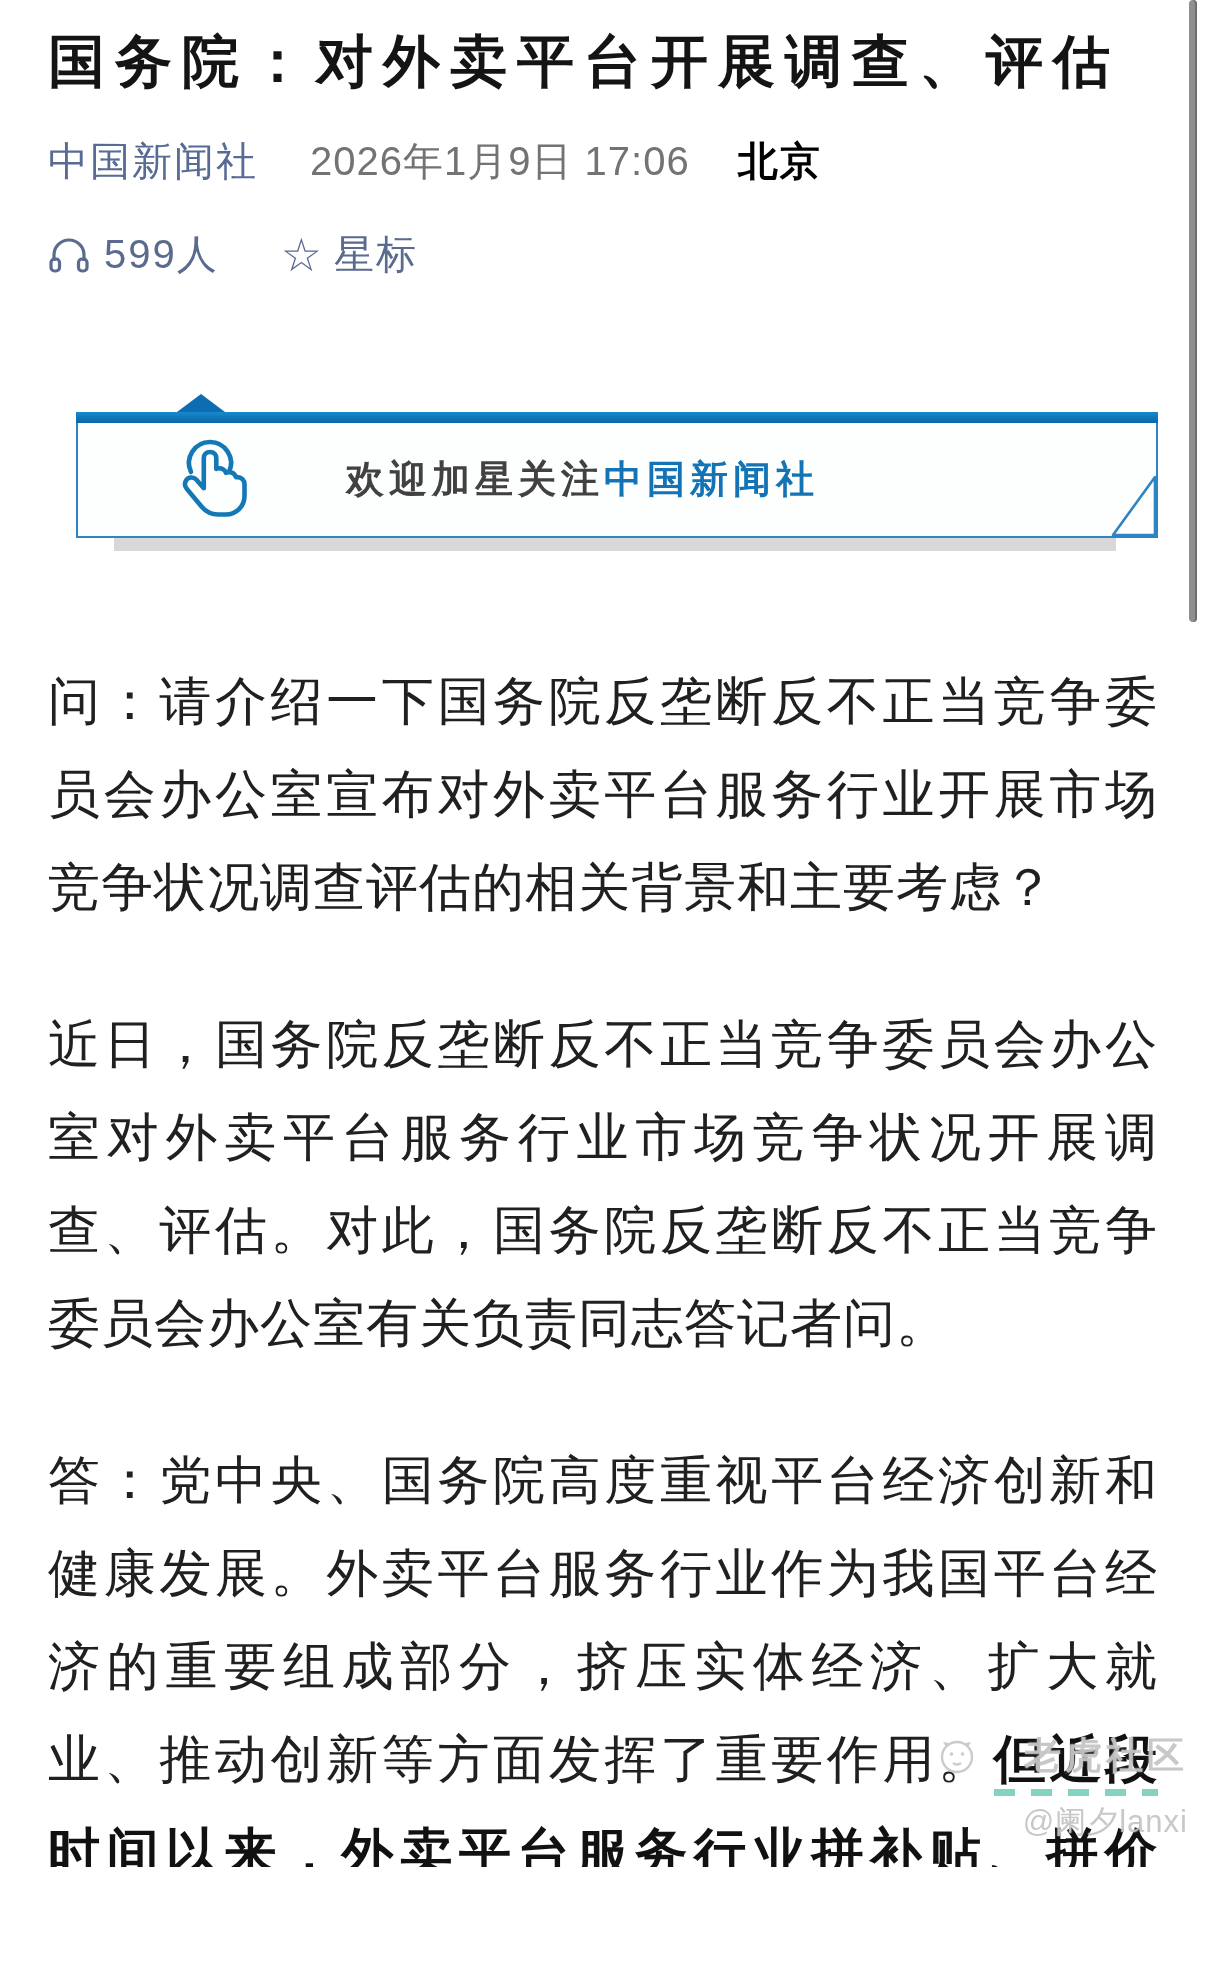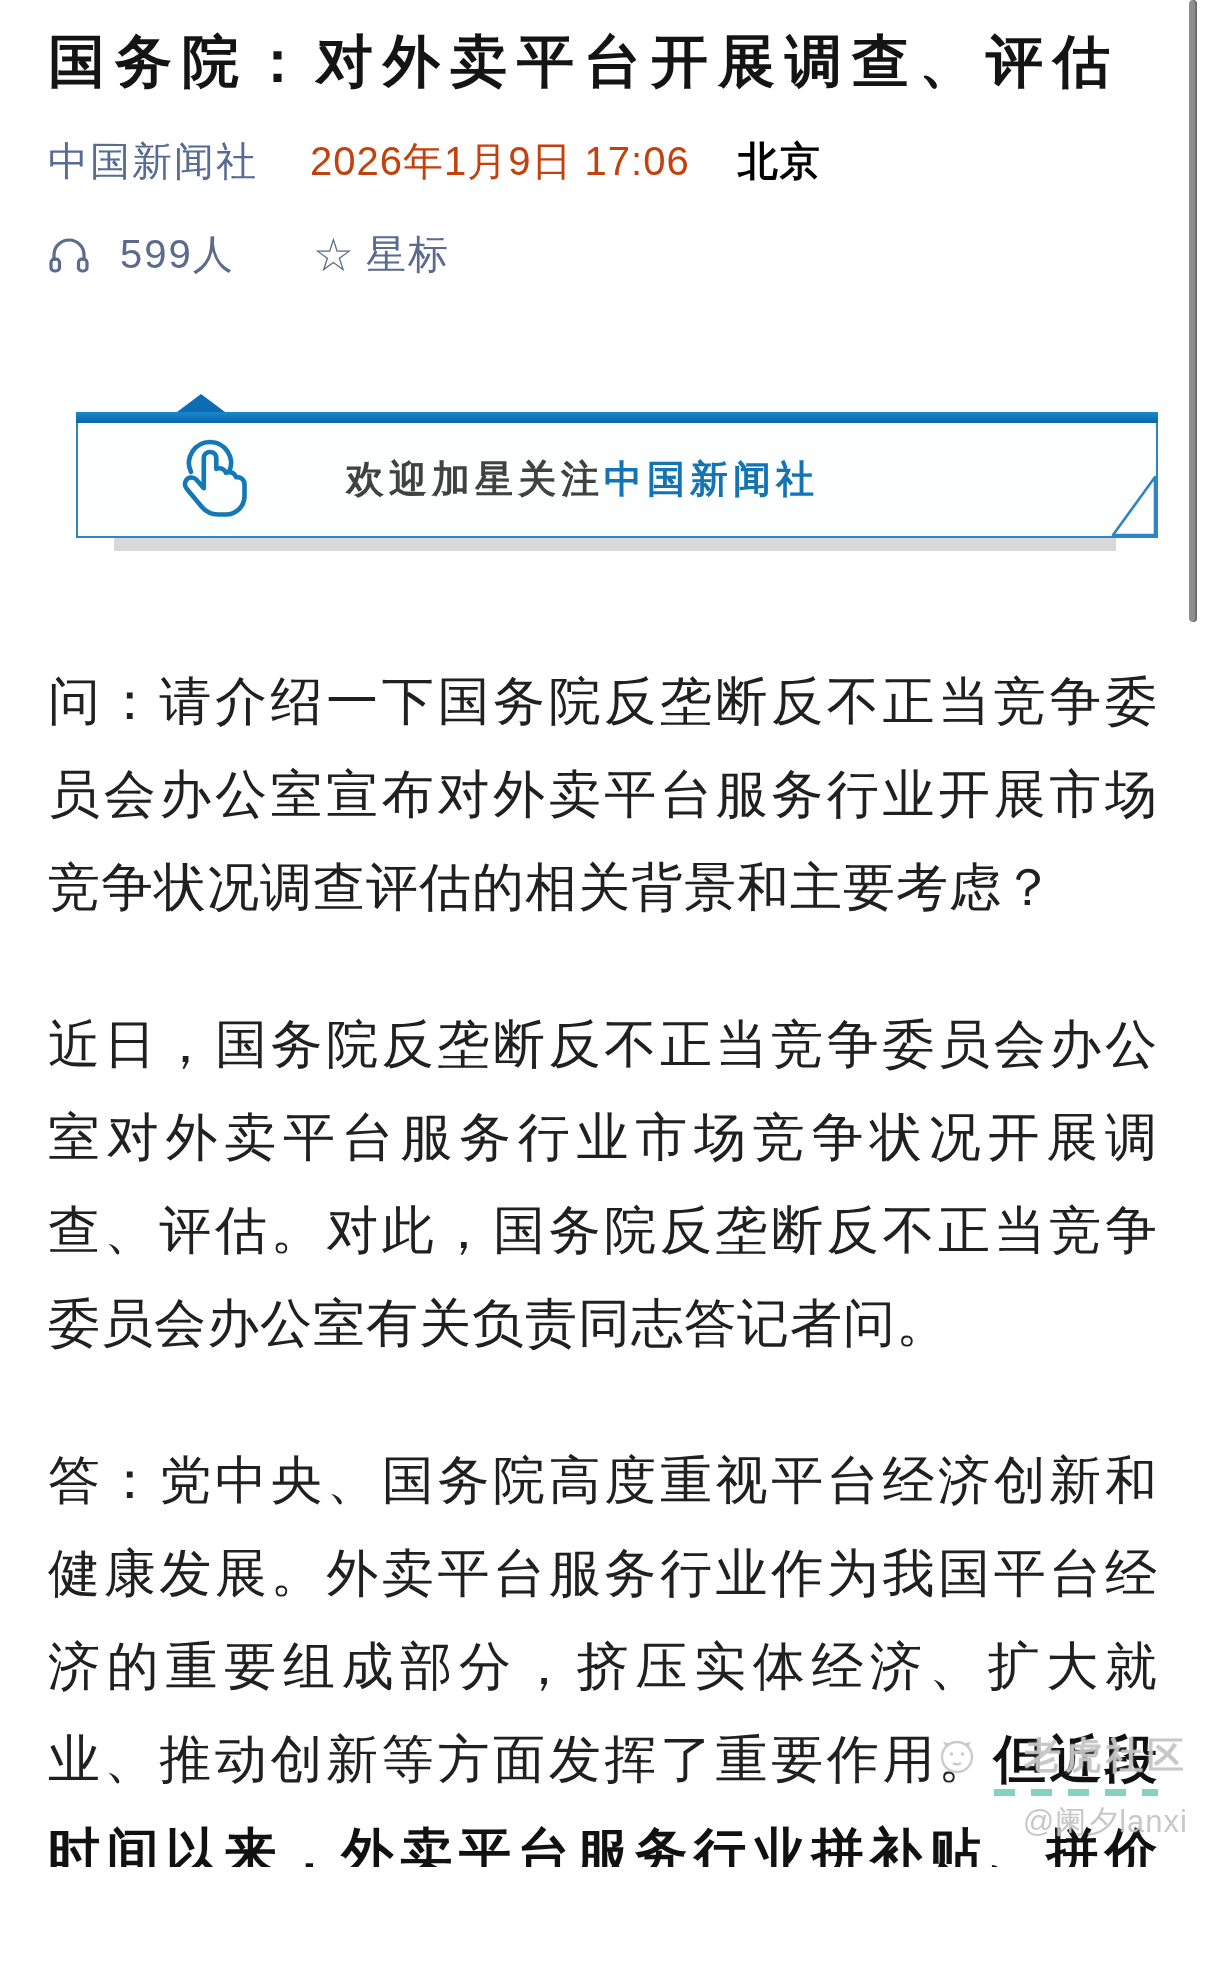--- a/index.html
+++ b/index.html
@@ -28,31 +28,30 @@
 
   
   .meta-row{
     margin-top:40px;
     display:flex;
     align-items:baseline;
     font-size:40px;
     line-height:1.2;
   }
   .source{color:#576b95;letter-spacing:2px;cursor:pointer;}
-  .date{color:#c2410c;margin-left:52px;letter-spacing:1px;}
+  .date{color:#737373;margin-left:52px;letter-spacing:1px;}
   .location{color:#000000;margin-left:48px;letter-spacing:2px;font-weight:bold;}
 
   
   .listen-row{
     margin-top:42px;
     display:flex;
     align-items:center;
     font-size:40px;
     color:#5a6b8e;
-    gap:16px;
   }
   .hp-icon{width:42px;height:38px;margin-right:14px;flex:0 0 auto;}
   .listen-count{letter-spacing:2px;}
   .star-group{display:flex;align-items:center;margin-left:62px;cursor:pointer;}
   .star-glyph{font-size:46px;line-height:1;margin-right:12px;color:#5a6b8e;}
   .star-label{letter-spacing:2px;}
 
   
   .banner-wrap{
     position:relative;

